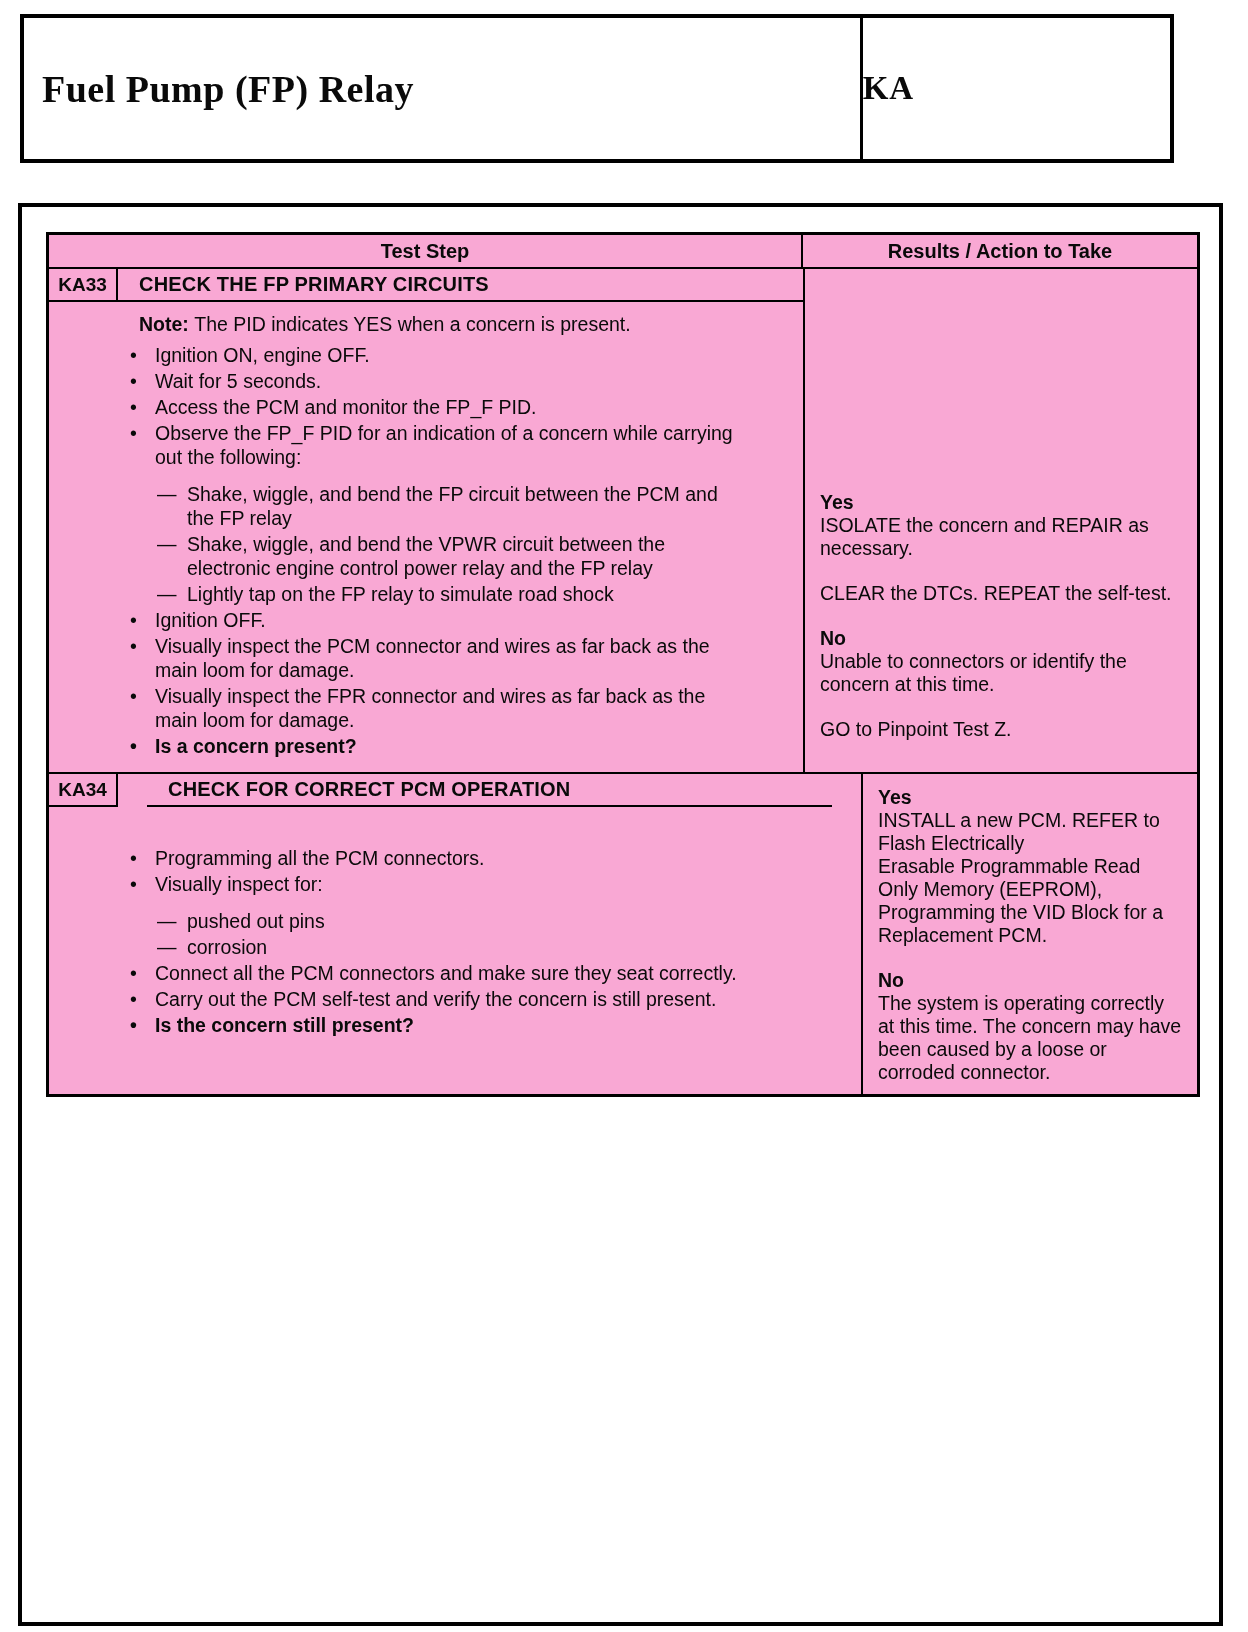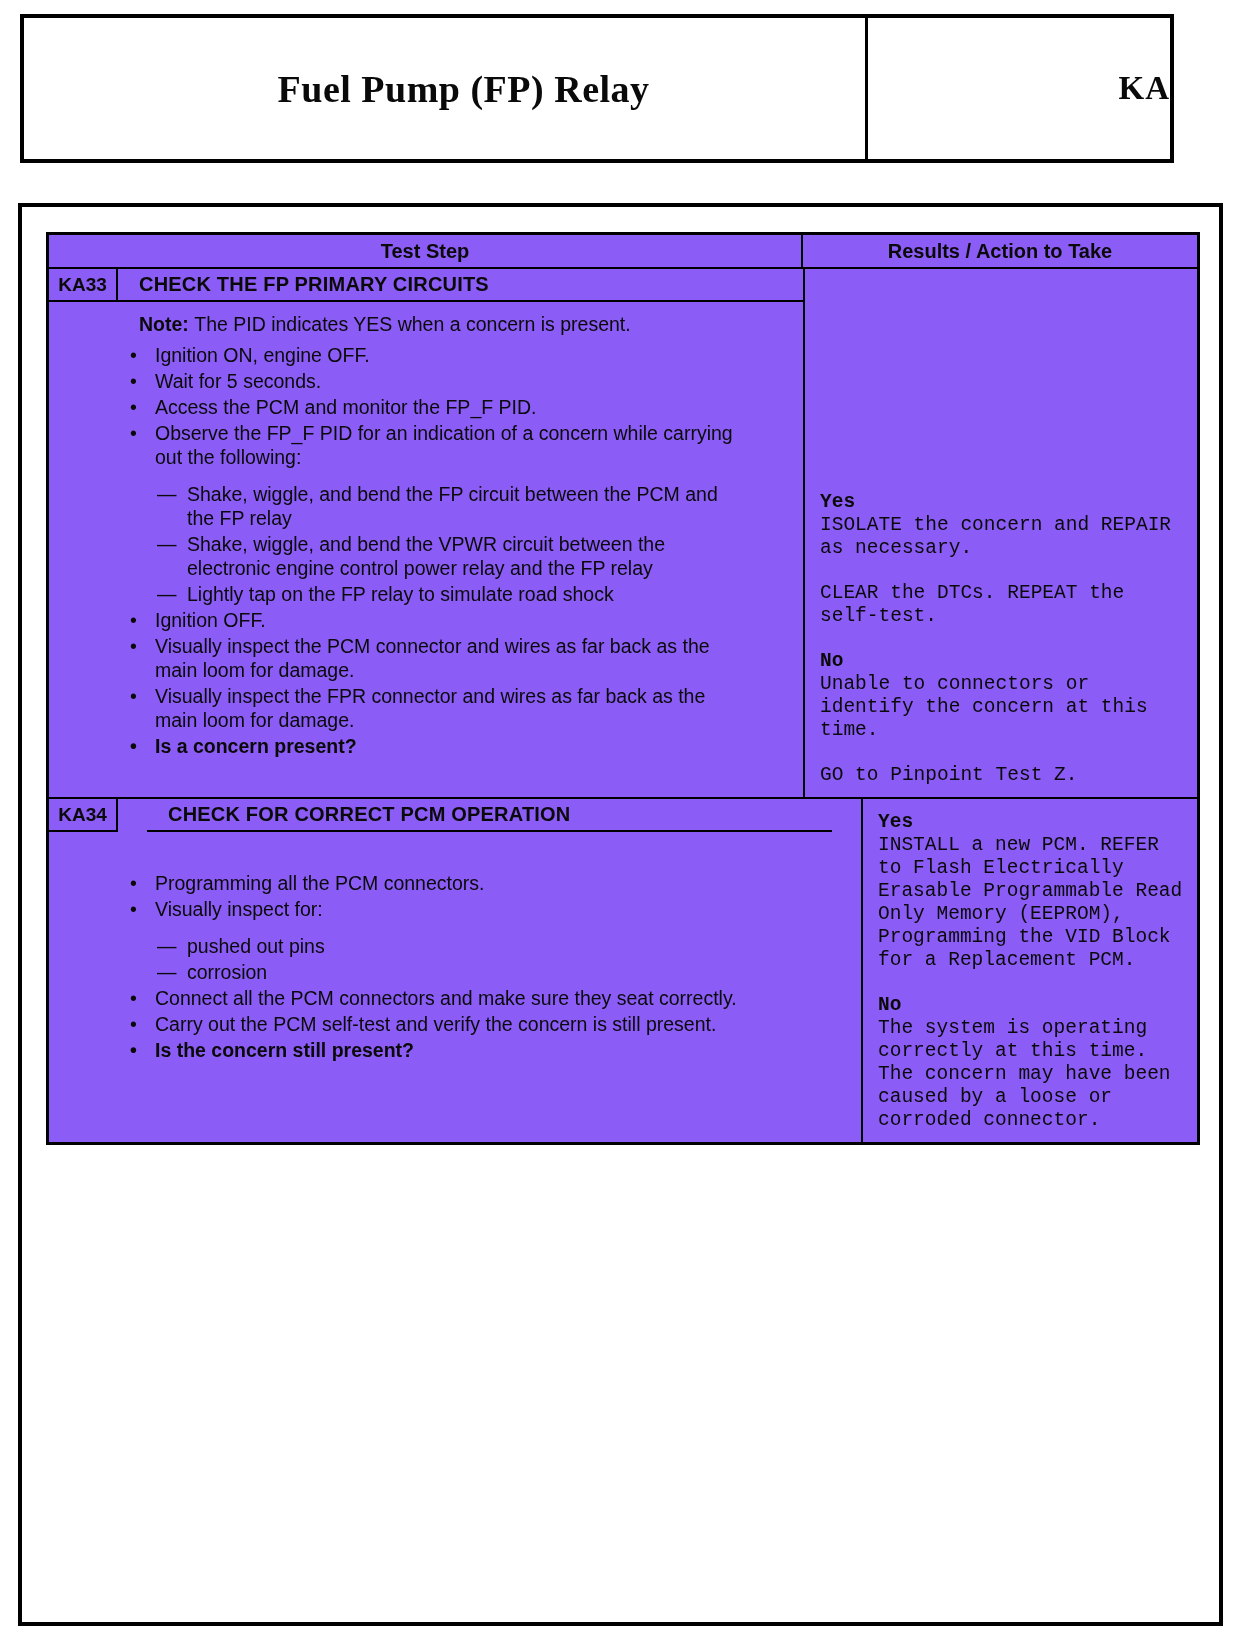--- a/index.html
+++ b/index.html
@@ -21,28 +21,27 @@
     width: 1146px; height: 141px;
     border: 4px solid #000;
     display: flex;
   }
   .header-title-cell {
     flex: 1 1 auto;
     width: 830px;
     border-right: 3px solid #000;
     display: flex;
     align-items: center;
-    padding-left: 38px;
-    justify-content: center;
+    padding-left: 18px;
   }
   .header-code-cell {
     width: 312px;
     display: flex;
     align-items: center;
-    justify-content: flex-end;
+    justify-content: flex-start;
   }
   .doc-title {
     font-family: "Liberation Serif", serif;
     font-weight: bold;
     font-size: 38px;
     letter-spacing: 0.5px;
   }
   .doc-code {
     font-family: "Liberation Serif", serif;
     font-weight: bold;
@@ -57,21 +56,21 @@
     width: 1197px; height: 1415px;
     border: 4px solid #000;
   }
 
   
   .pp-table {
     position: absolute;
     left: 46px; top: 232px;
     width: 1148px;
     border: 3px solid #000;
-    background: #8b5cf6;
+    background: #f9a8d4;
     font-size: 19.5px;
   }
   .thead {
     display: grid;
     grid-template-columns: 754px 1fr;
     border-bottom: 2px solid #000;
   }
   .th {
     font-weight: bold;
     font-size: 20px;
@@ -108,21 +107,20 @@
     display: flex;
     align-items: center;
     padding-left: 21px;
     letter-spacing: 0.2px;
   }
   .cell-results {
     grid-area: results;
     border-left: 2px solid #000;
     padding: 12px 12px 10px 15px;
     line-height: 23px;
-    font-family: Liberation Mono, monospace;
   }
   .section.s0 .cell-results { padding-top: 222px; }
   .cell-body {
     grid-area: body;
     padding: 8px 70px 14px 74px;
     line-height: 24px;
   }
 
   
   .step { display: flex; margin-top: 2px; }

